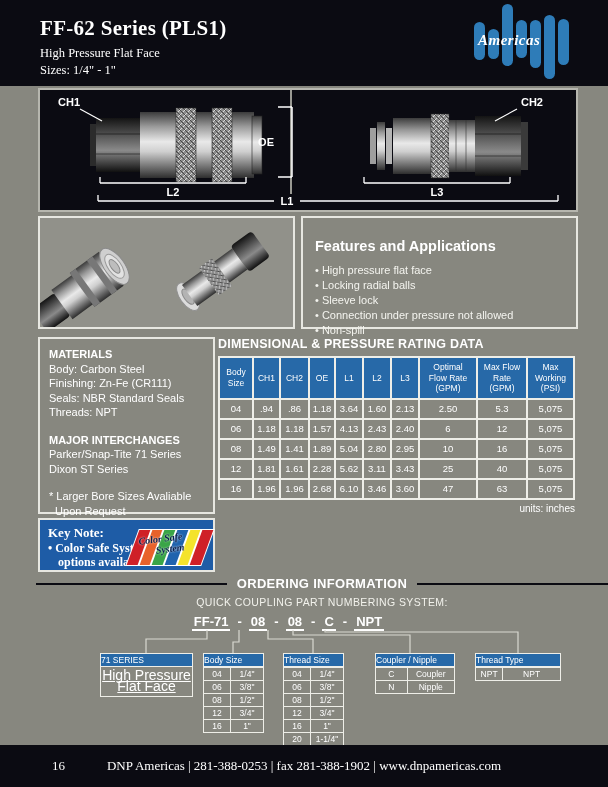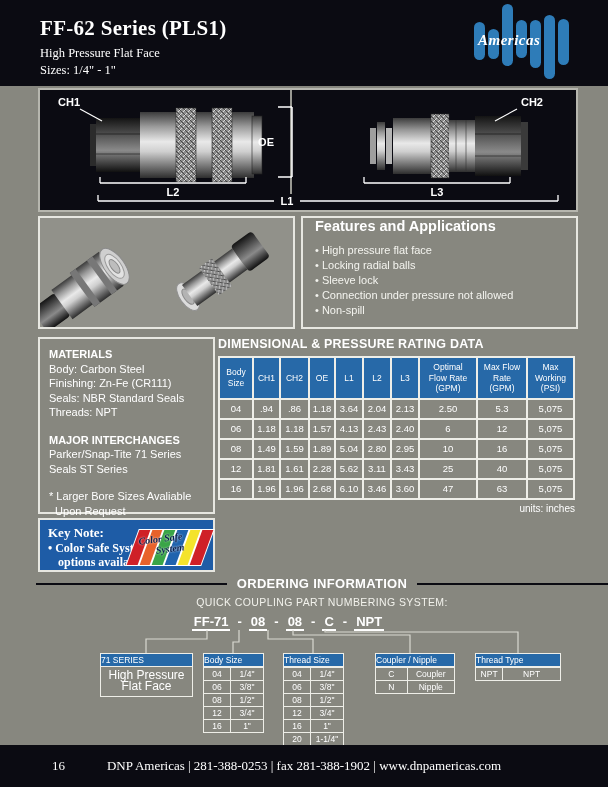--- a/index.html
+++ b/index.html
@@ -28,21 +28,21 @@
   }
   .dim-panel svg { display:block; }
   .dim-label { fill:#fff; font-family:"Liberation Sans", sans-serif; font-size:11px; font-weight:bold; }
   
   .photo-box {
     position:absolute; left:38px; top:216px; width:257px; height:113px;
     background:#91918a; border:2px solid #e7e7e1;
   }
   .features-box {
     position:absolute; left:301px; top:216px; width:277px; height:113px;
-    border:2px solid #e7e7e1; color:#fff; padding:0 12px;
+    border:2px solid #e7e7e1; color:#fff; padding:20px 12px;
   }
   .features-title { font-size:14.5px; font-weight:bold; }
   .features-box ul { list-style:none; margin-top:9px; }
   .features-box li { font-size:11px; line-height:15px; color:#f4f4ef; }
   .features-box li::before { content:"• "; }
   
   .materials-box {
     position:absolute; left:38px; top:337px; width:177px; height:177px;
     border:2px solid #e7e7e1; color:#fff; padding:8px 9px; font-size:11px; line-height:14.5px;
   }
@@ -97,22 +97,22 @@
   .pn-sep { margin:0 7px; }
   .connectors { position:absolute; left:0; top:0; width:608px; height:169px; pointer-events:none; }
   .ord-table { position:absolute; top:77px; }
   .ord-head {
     background:#2769a8; border:1px solid #eeeee8; color:#fff; font-size:8.5px;
     height:14px; line-height:13px;
   }
   .ord-table table { border-collapse:collapse; width:100%; }
   .ord-table td { border:1px solid #eeeee8; color:#fff; font-size:8.5px; text-align:center; height:13px; padding:0; }
   .t-series-body {
-    border:1px solid #eeeee8; border-top:none; color:#fff; font-size:12px;
-    text-align:center; padding:3px 0 4px; line-height:11px;
+    border:1px solid #eeeee8; border-top:none; color:#fff; font-size:14px;
+    text-align:center; padding:3px 0 4px; line-height:11px;text-decoration:underline;
   }
   .t-series { left:100px; width:93px; }
   .t-bodysize { left:203px; width:61px; }
   .t-bodysize td:first-child { width:45%; }
   .t-threadsize { left:283px; width:61px; }
   .t-threadsize td:first-child { width:45%; }
   .t-coupler { left:375px; width:80px; }
   .t-coupler td:first-child { width:40%; }
   .t-threadtype { left:475px; width:86px; }
   .t-threadtype td:first-child { width:32%; }
@@ -250,21 +250,21 @@
 
   <div class="materials-box">
     <div class="mat-title">MATERIALS</div>
     <div>Body: Carbon Steel</div>
     <div>Finishing: Zn-Fe (CR111)</div>
     <div>Seals: NBR Standard Seals</div>
     <div>Threads: NPT</div>
     <div class="mat-gap"></div>
     <div class="mat-title">MAJOR INTERCHANGES</div>
     <div>Parker/Snap-Tite 71 Series</div>
-    <div>Seals ST Series</div>
+    <div>Dixon ST Series</div>
     <div class="mat-gap"></div>
     <div class="mat-note">* Larger Bore Sizes Avaliable
 &nbsp;&nbsp;Upon Request</div>
   </div>
 
   <div class="dim-data">
     <div class="dim-data-title">DIMENSIONAL &amp; PRESSURE RATING DATA</div>
     <table class="dim">
       <colgroup>
         <col class="c0">
@@ -299,42 +299,42 @@
 (PSI)</th>
         </tr>
       </thead>
       <tbody>
           <tr>
             <td>04</td>
             <td>.94</td>
             <td>.86</td>
             <td>1.18</td>
             <td>3.64</td>
-            <td>2.04</td>
+            <td>1.60</td>
             <td>2.13</td>
             <td>2.50</td>
             <td>5.3</td>
             <td>5,075</td>
           </tr>
           <tr>
             <td>06</td>
             <td>1.18</td>
             <td>1.18</td>
             <td>1.57</td>
             <td>4.13</td>
             <td>2.43</td>
             <td>2.40</td>
             <td>6</td>
             <td>12</td>
             <td>5,075</td>
           </tr>
           <tr>
             <td>08</td>
             <td>1.49</td>
-            <td>1.59</td>
+            <td>1.41</td>
             <td>1.89</td>
             <td>5.04</td>
             <td>2.80</td>
             <td>2.95</td>
             <td>10</td>
             <td>16</td>
             <td>5,075</td>
           </tr>
           <tr>
             <td>12</td>

